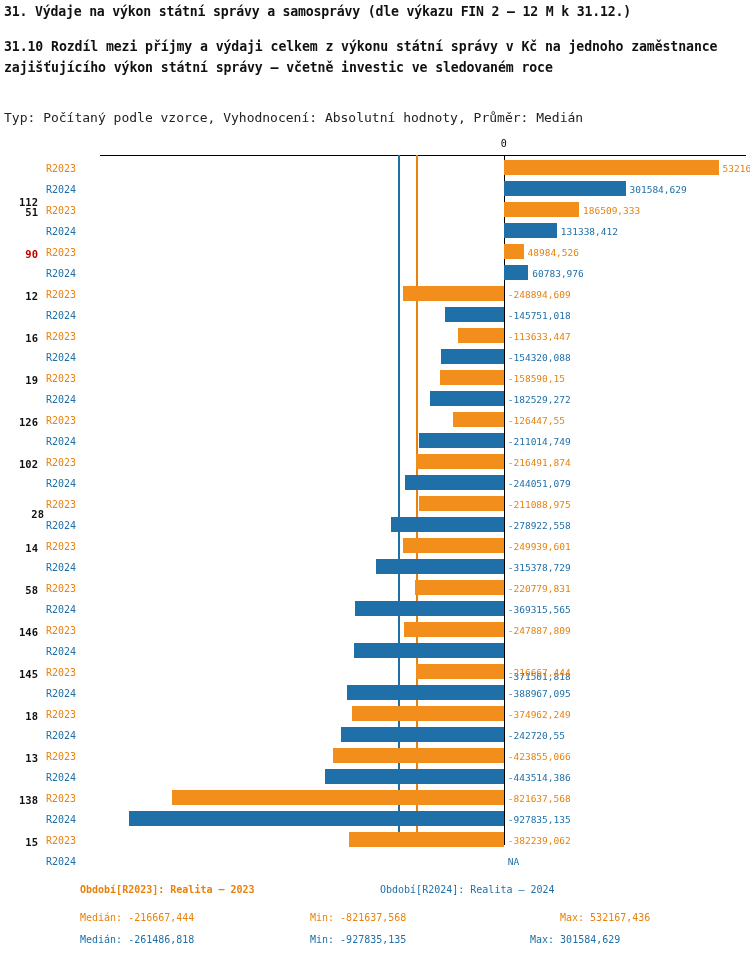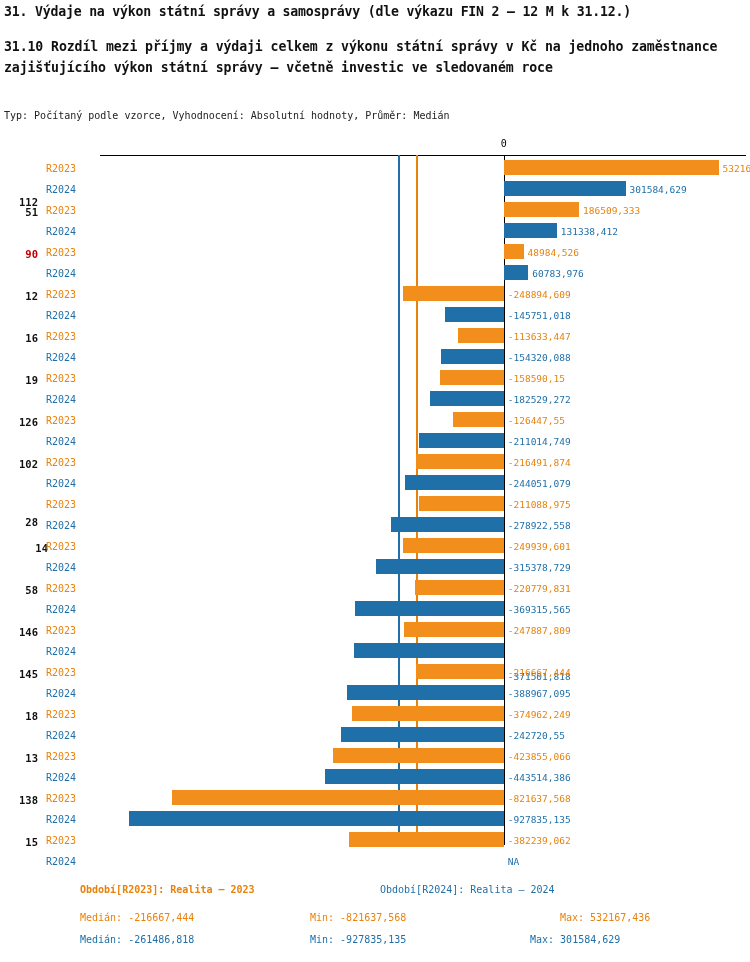--- a/index.html
+++ b/index.html
@@ -16,21 +16,21 @@
     font-size:13.2px;font-weight:bold;letter-spacing:-0.2px;
     color:#111;
   }
   .title2{
     position:absolute;left:4px;top:36px;width:744px;
     font-size:13.2px;font-weight:bold;line-height:21px;letter-spacing:-0.1px;
     color:#111;
   }
   .subtitle{
     position:absolute;left:4px;top:110px;width:744px;
-    font-size:10px;color:#222;font-weight:normal;
+    font-size:13px;color:#222;font-weight:normal;
   }
   
   #plot{
     position:absolute;
     left:0;top:132px;
     width:750px;height:740px;
   }
   .axis-top{
     position:absolute;left:100px;top:23px;width:646px;height:1px;background:#000;
   }
@@ -164,30 +164,30 @@
     <div class="row" style="top: 322px; height: 42px;">
       <div class="cat-label" style="top: 4px;">102</div>
       <div class="ser-label s2023" style="top: 3px;">R2023</div>
       <div class="bar s2023" style="left: 416.341px; width: 87.4086px; top: 0px;"></div>
       <div class="val s2023" style="top: 3px; left: 507.75px;">-216491,874</div>
       <div class="ser-label s2024" style="top: 24px;">R2024</div>
       <div class="bar s2024" style="left: 405.214px; width: 98.5356px; top: 21px;"></div>
       <div class="val s2024" style="top: 24px; left: 507.75px;">-244051,079</div>
     </div>
     <div class="row" style="top: 364px; height: 42px;">
-      <div class="cat-label" style="top: 20px;">28</div>
+      <div class="cat-label" style="top: 12px; margin-left: 6px;">28</div>
       <div class="ser-label s2023" style="top: 3px;">R2023</div>
       <div class="bar s2023" style="left: 418.523px; width: 85.2272px; top: 0px;"></div>
       <div class="val s2023" style="top: 3px; left: 507.75px;">-211088,975</div>
       <div class="ser-label s2024" style="top: 24px;">R2024</div>
       <div class="bar s2024" style="left: 391.135px; width: 112.615px; top: 21px;"></div>
       <div class="val s2024" style="top: 24px; left: 507.75px;">-278922,558</div>
     </div>
     <div class="row" style="top: 406px; height: 42px;">
-      <div class="cat-label" style="top: 4px; margin-left: 10px;">14</div>
+      <div class="cat-label" style="top: 4px;">14</div>
       <div class="ser-label s2023" style="top: 3px;">R2023</div>
       <div class="bar s2023" style="left: 402.837px; width: 100.913px; top: 0px;"></div>
       <div class="val s2023" style="top: 3px; left: 507.75px;">-249939,601</div>
       <div class="ser-label s2024" style="top: 24px;">R2024</div>
       <div class="bar s2024" style="left: 376.416px; width: 127.334px; top: 21px;"></div>
       <div class="val s2024" style="top: 24px; left: 507.75px;">-315378,729</div>
     </div>
     <div class="row" style="top: 448px; height: 42px;">
       <div class="cat-label" style="top: 4px;">58</div>
       <div class="ser-label s2023" style="top: 3px;">R2023</div>

